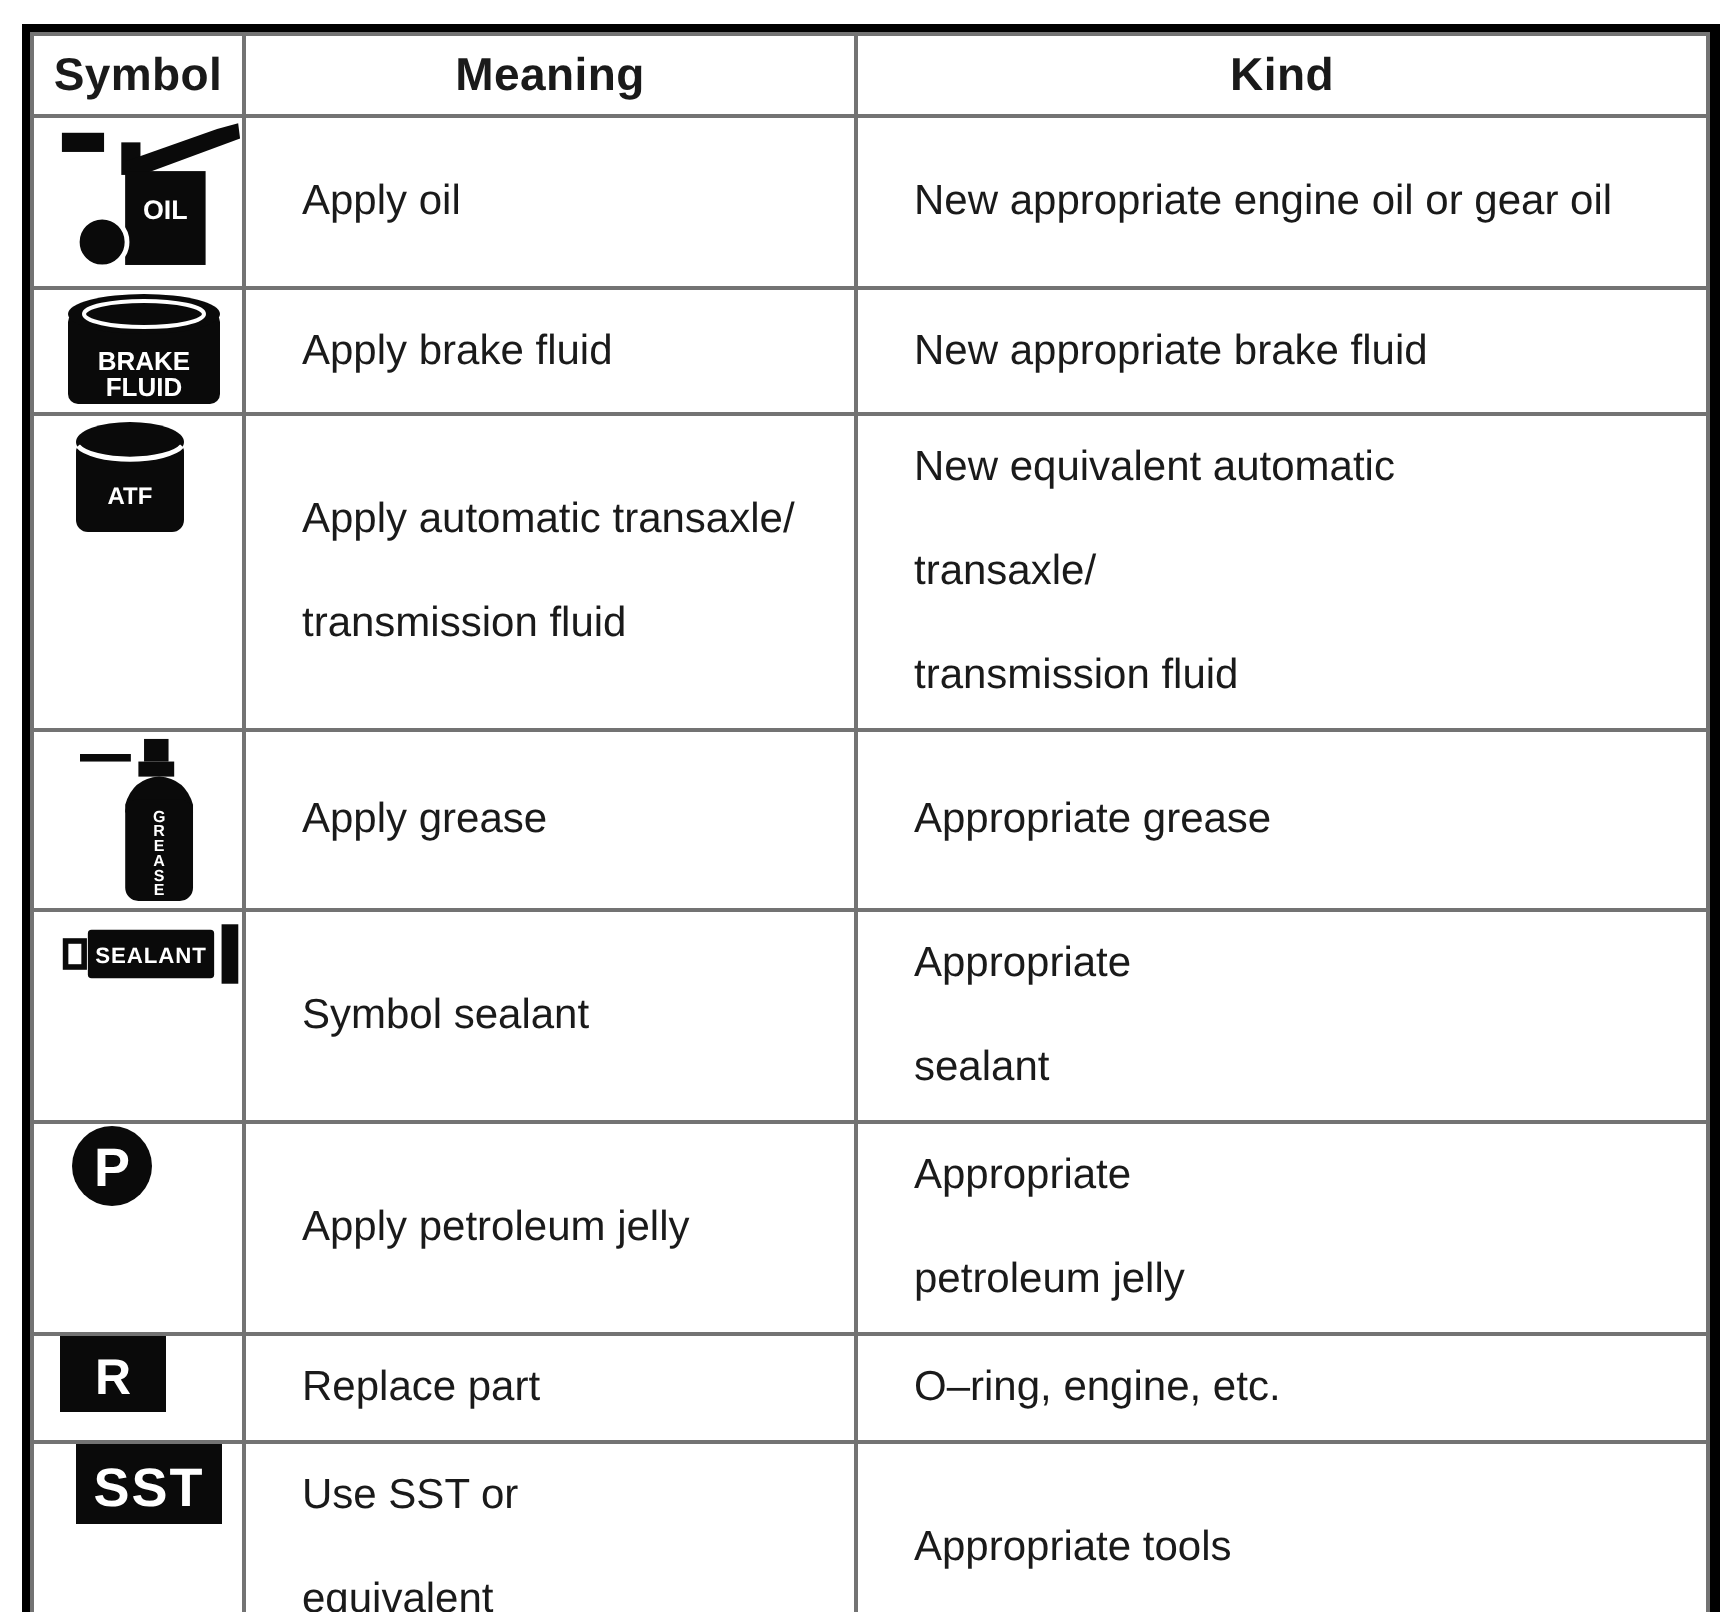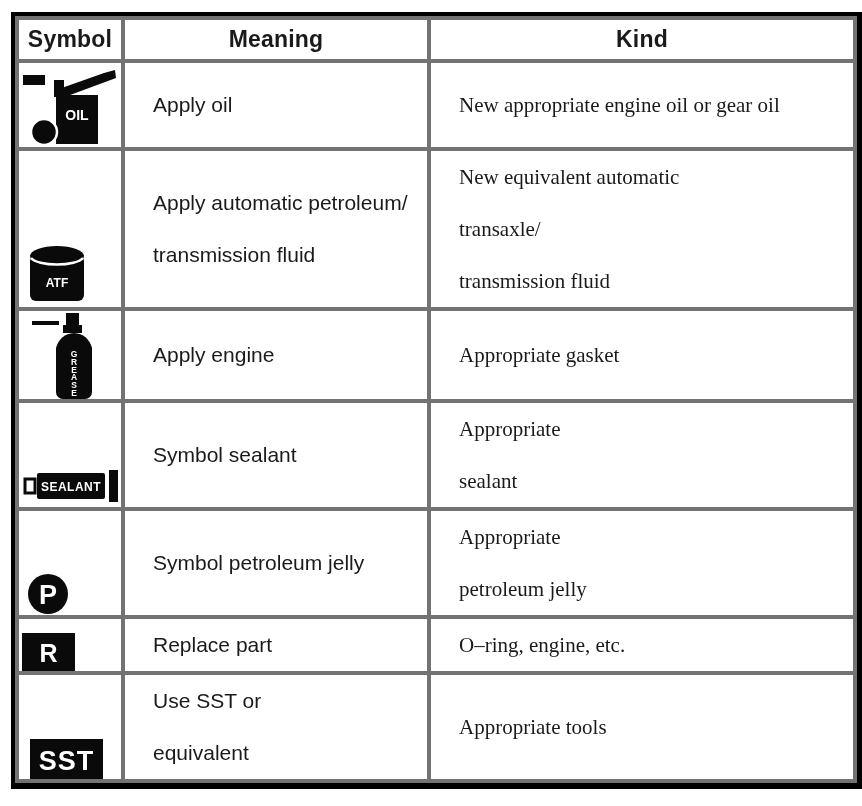--- a/index.html
+++ b/index.html
@@ -17,21 +17,21 @@
     border-right-width:5px;
     border-bottom-width:6px;
     background:#fff;
   }
   table {
     border-collapse:collapse;
     table-layout:fixed;
     width:838px;
   }
   td, th {
-    border:4px solid #737373;
+    border:2px solid #737373;
     padding:0;
     vertical-align:middle;
     overflow:hidden;
     background:#fff;
   }
   th {
     height:39px;
     font-size:23px;
     font-weight:bold;
     text-align:center;
@@ -41,24 +41,24 @@
   tr.r-oil  td { height:84px; }
   tr.r-brk  td { height:61px; }
   tr.r-atf  td { height:152px; }
   tr.r-grs  td { height:88px; }
   tr.r-sea  td { height:92px; }
   tr.r-pet  td { height:97px; }
   tr.r-rep  td { height:43px; }
   tr.r-sst  td { height:93px; }
 
   .sym-cell { text-align:left; }
-  .sym-inner { display:flex; align-items:flex-end; height:100%; padding-left:3px; }
+  .sym-inner { display:flex; align-items:flex-start; height:100%; padding-left:13px; }
   .txt-cell  { font-size:21px; }
   .meaning-pad { padding-left:9px; }
-  .kind-pad    { padding-left:7px;font-family:Liberation Serif, serif; }
+  .kind-pad    { padding-left:7px; }
   .lines { display:flex; flex-direction:column; justify-content:center; height:100%;padding-left:28px; }
   .line  { line-height:52px; white-space:nowrap; }
 
   svg { display:block; }
   .ink  { fill:#0a0a0a; }
   .icon-label {
     fill:#ffffff;
     font-family:"Liberation Sans", sans-serif;
     font-weight:bold;
   }
@@ -103,35 +103,58 @@
           <div class="line">Apply oil</div>
         </div>
       </td>
       <td class="txt-cell">
         <div class="lines kind-pad">
           <div class="line">New appropriate engine oil or gear oil</div>
         </div>
       </td>
     </tr>
 
+    <tr class="r-brk">
+      <td class="sym-cell">
+        <div class="sym-inner">
+          <svg width="84" height="60" viewBox="0 0 84 60">
+            <rect class="ink" x="4" y="11" width="76" height="46" rx="5"></rect>
+            <ellipse class="ink" cx="42" cy="12" rx="38" ry="10"></ellipse>
+            <ellipse cx="42" cy="12" rx="30" ry="6.5" fill="none" stroke="#ffffff" stroke-width="2"></ellipse>
+            <text class="icon-label" x="42" y="40" font-size="13" text-anchor="middle">BRAKE</text>
+            <text class="icon-label" x="42" y="53" font-size="13" text-anchor="middle">FLUID</text>
+          </svg>
+        </div>
+      </td>
+      <td class="txt-cell">
+        <div class="lines meaning-pad">
+          <div class="line">Apply brake fluid</div>
+        </div>
+      </td>
+      <td class="txt-cell">
+        <div class="lines kind-pad">
+          <div class="line">New appropriate brake fluid</div>
+        </div>
+      </td>
+    </tr>
 
     <tr class="r-atf">
       <td class="sym-cell">
         <div class="sym-inner">
           <svg class="ml5" width="60" height="64" viewBox="0 0 60 64">
             <rect class="ink" x="3" y="12" width="54" height="46" rx="6"></rect>
             <ellipse class="ink" cx="30" cy="13" rx="27" ry="10"></ellipse>
             <path d="M4,15 A27,9 0 0 0 56,15" fill="none" stroke="#ffffff" stroke-width="2.5"></path>
             <text class="icon-label" x="30" y="44" font-size="12" text-anchor="middle">ATF</text>
           </svg>
         </div>
       </td>
       <td class="txt-cell">
         <div class="lines meaning-pad">
-          <div class="line">Apply automatic petroleum/</div>
+          <div class="line">Apply automatic transaxle/</div>
           <div class="line">transmission fluid</div>
         </div>
       </td>
       <td class="txt-cell">
         <div class="lines kind-pad">
           <div class="line">New equivalent automatic</div>
           <div class="line">transaxle/</div>
           <div class="line">transmission fluid</div>
         </div>
       </td>
@@ -145,26 +168,26 @@
             <rect class="ink" x="34" y="1" width="13" height="12"></rect>
             <rect class="ink" x="31" y="13" width="19" height="8"></rect>
             <path class="ink" d="M24,36 Q28,22 42,21 Q56,22 60,36 L60,40 L24,40 Z"></path>
             <rect class="ink" x="24" y="33" width="36" height="54" rx="7"></rect>
             <text class="icon-label" x="42" y="45" font-size="8.5" text-anchor="middle"><tspan x="42" dy="0">G</tspan><tspan x="42" dy="7.8">R</tspan><tspan x="42" dy="7.8">E</tspan><tspan x="42" dy="7.8">A</tspan><tspan x="42" dy="7.8">S</tspan><tspan x="42" dy="7.8">E</tspan></text>
           </svg>
         </div>
       </td>
       <td class="txt-cell">
         <div class="lines meaning-pad">
-          <div class="line">Apply engine</div>
-        </div>
-      </td>
-      <td class="txt-cell">
-        <div class="lines kind-pad">
-          <div class="line">Appropriate gasket</div>
+          <div class="line">Apply grease</div>
+        </div>
+      </td>
+      <td class="txt-cell">
+        <div class="lines kind-pad">
+          <div class="line">Appropriate grease</div>
         </div>
       </td>
     </tr>
 
     <tr class="r-sea">
       <td class="sym-cell">
         <div class="sym-inner">
           <svg width="98" height="42" viewBox="0 0 98 42">
             <rect x="3" y="14" width="10" height="14" fill="#ffffff" stroke="#0a0a0a" stroke-width="3"></rect>
             <rect class="ink" x="15" y="8" width="68" height="26" rx="2"></rect>
@@ -190,21 +213,21 @@
       <td class="sym-cell">
         <div class="sym-inner">
           <svg class="ml5" width="42" height="42" viewBox="0 0 42 42">
             <circle class="ink" cx="21" cy="21" r="20"></circle>
             <text class="icon-label" x="21" y="31" font-size="27" text-anchor="middle">P</text>
           </svg>
         </div>
       </td>
       <td class="txt-cell">
         <div class="lines meaning-pad">
-          <div class="line">Symbol petroleum jelly</div>
+          <div class="line">Apply petroleum jelly</div>
         </div>
       </td>
       <td class="txt-cell">
         <div class="lines kind-pad">
           <div class="line">Appropriate</div>
           <div class="line">petroleum jelly</div>
         </div>
       </td>
     </tr>
 

